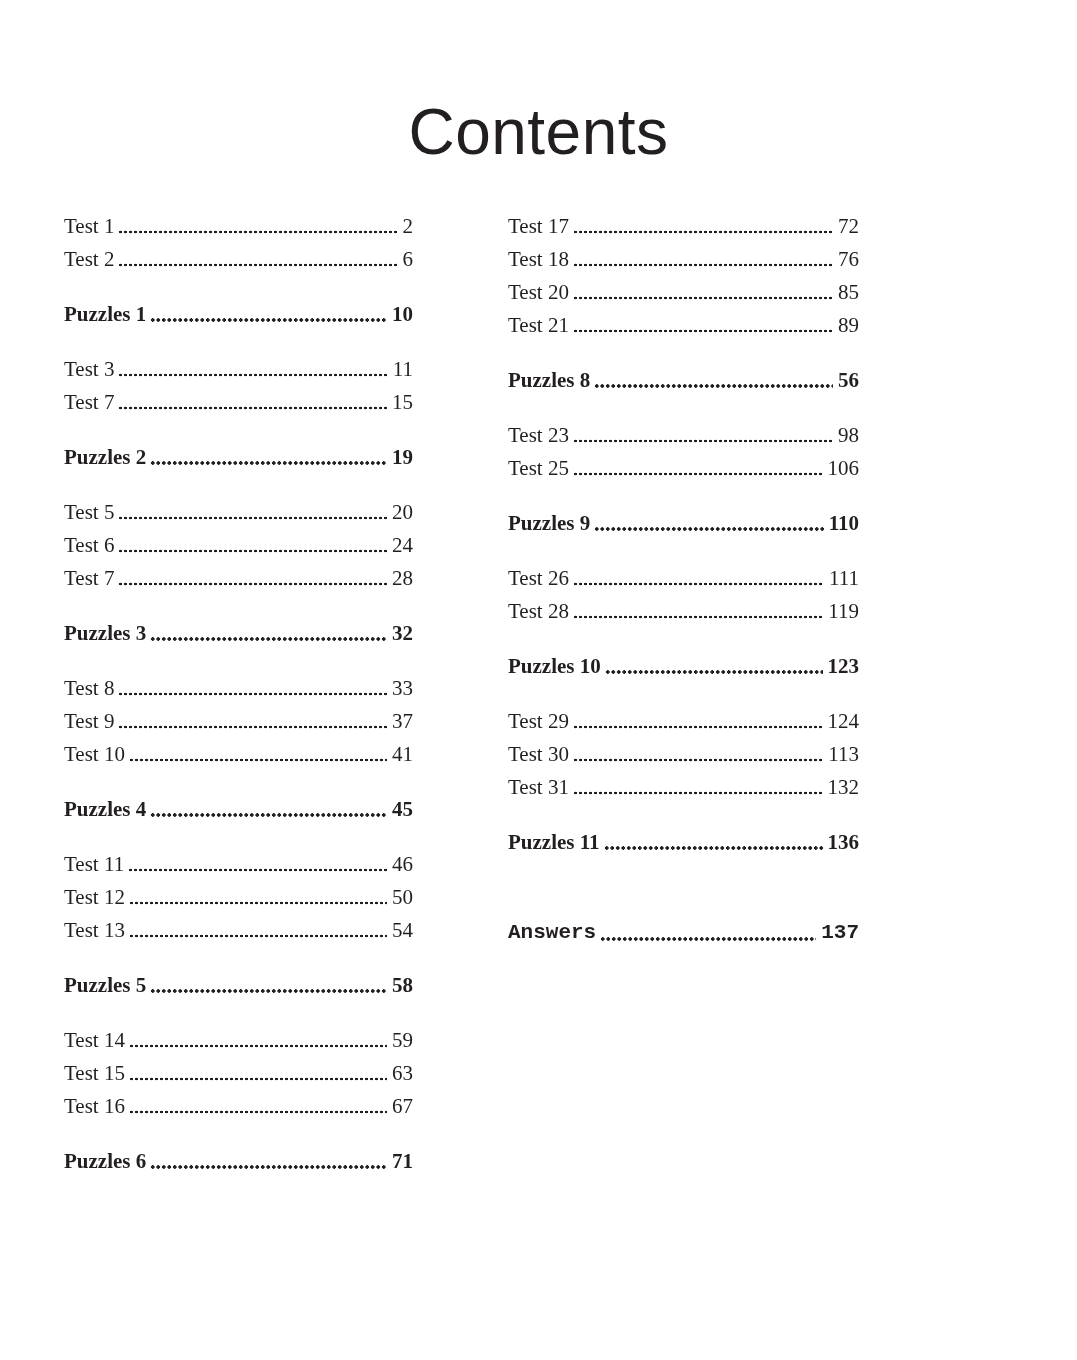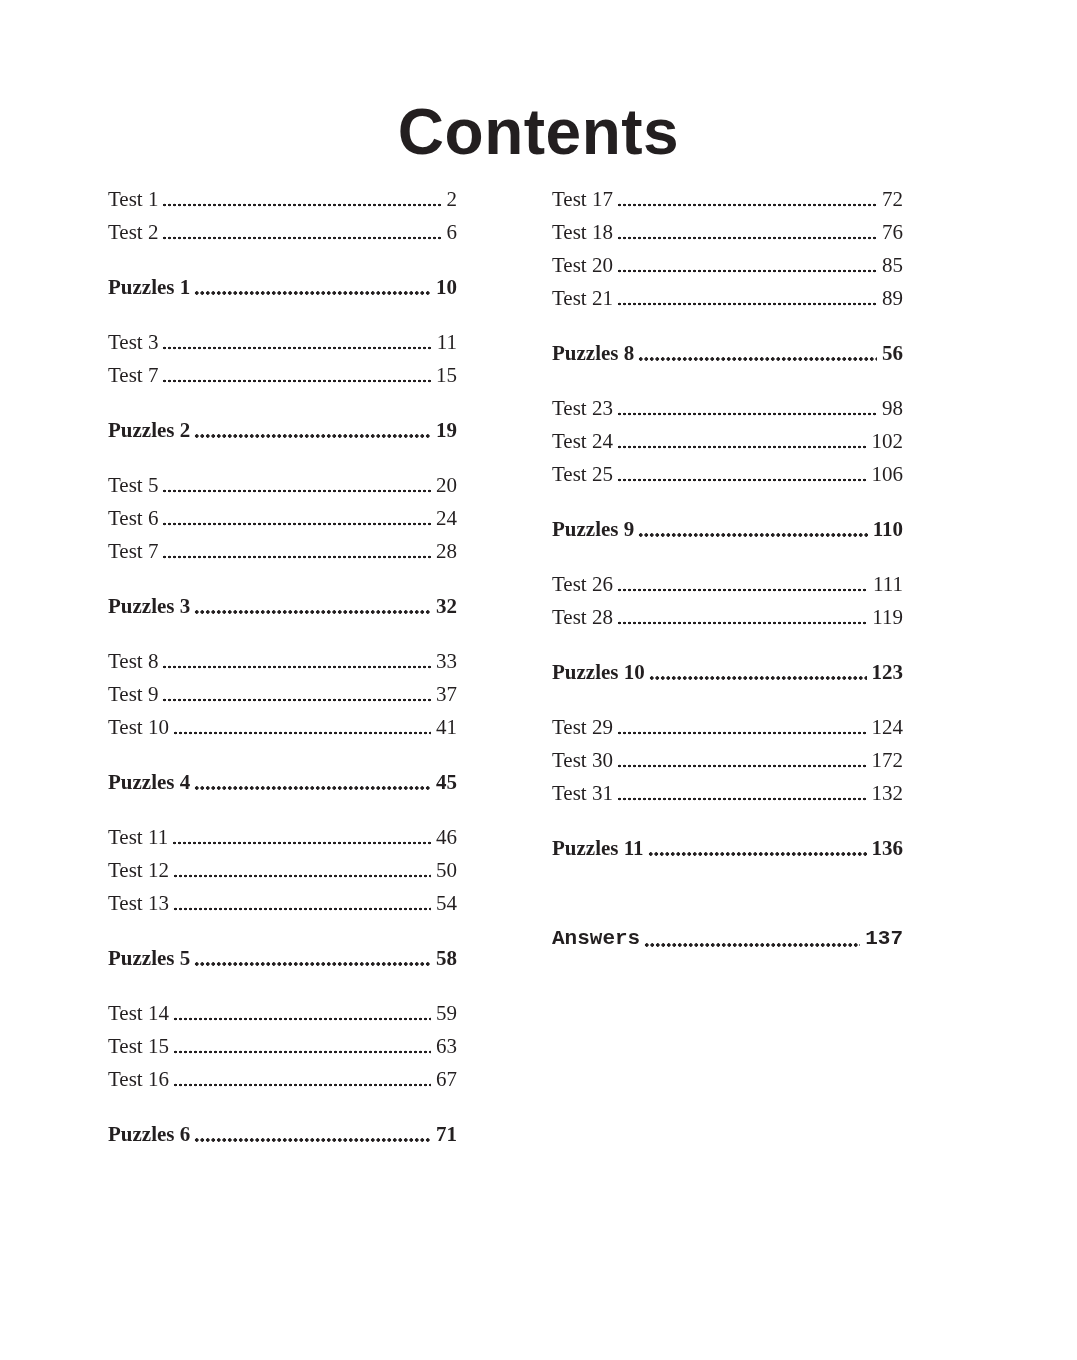--- a/index.html
+++ b/index.html
@@ -20,30 +20,30 @@
   .page {
     width: 1077px;
     height: 1360px;
     background: var(--bg);
     position: relative;
   }
   .page-title {
     margin-top: 100px;
     text-align: center;
     font-family: "Liberation Sans", sans-serif;
-    font-weight: 700;
+    font-weight: 400;
     font-size: 64px;
     line-height: 1;
     letter-spacing: 0.5px;
     color: var(--text);
   }
   .toc {
     display: flex;
-    margin-top: 24px;
-    padding-left: 108px;
+    margin-top: 51px;
+    padding-left: 64px;
     text-align: right;
   }
   .toc-col {
     display: flex;
     flex-direction: column;
   }
   .toc-col.left  { width: 349px; margin-right: 95px; }
   .toc-col.right { width: 351px; }
 
   .toc-row {
@@ -259,25 +259,20 @@
           <span class="dots"></span>
           <span class="page-num">56</span>
         </div>
 
         <div class="toc-row test">
           <span class="label">Test 23</span>
           <span class="dots"></span>
           <span class="page-num">98</span>
         </div>
 
-        <div class="toc-row test">
-          <span class="label">Test 24</span>
-          <span class="dots"></span>
-          <span class="page-num">102</span>
-        </div>
 
         <div class="toc-row test">
           <span class="label">Test 25</span>
           <span class="dots"></span>
           <span class="page-num">106</span>
         </div>
 
         <div class="toc-row puzzles">
           <span class="label">Puzzles 9</span>
           <span class="dots"></span>
@@ -305,21 +300,21 @@
 
         <div class="toc-row test">
           <span class="label">Test 29</span>
           <span class="dots"></span>
           <span class="page-num">124</span>
         </div>
 
         <div class="toc-row test">
           <span class="label">Test 30</span>
           <span class="dots"></span>
-          <span class="page-num">172</span>
+          <span class="page-num">113</span>
         </div>
 
         <div class="toc-row test">
           <span class="label">Test 31</span>
           <span class="dots"></span>
           <span class="page-num">132</span>
         </div>
 
         <div class="toc-row puzzles">
           <span class="label">Puzzles 11</span>

